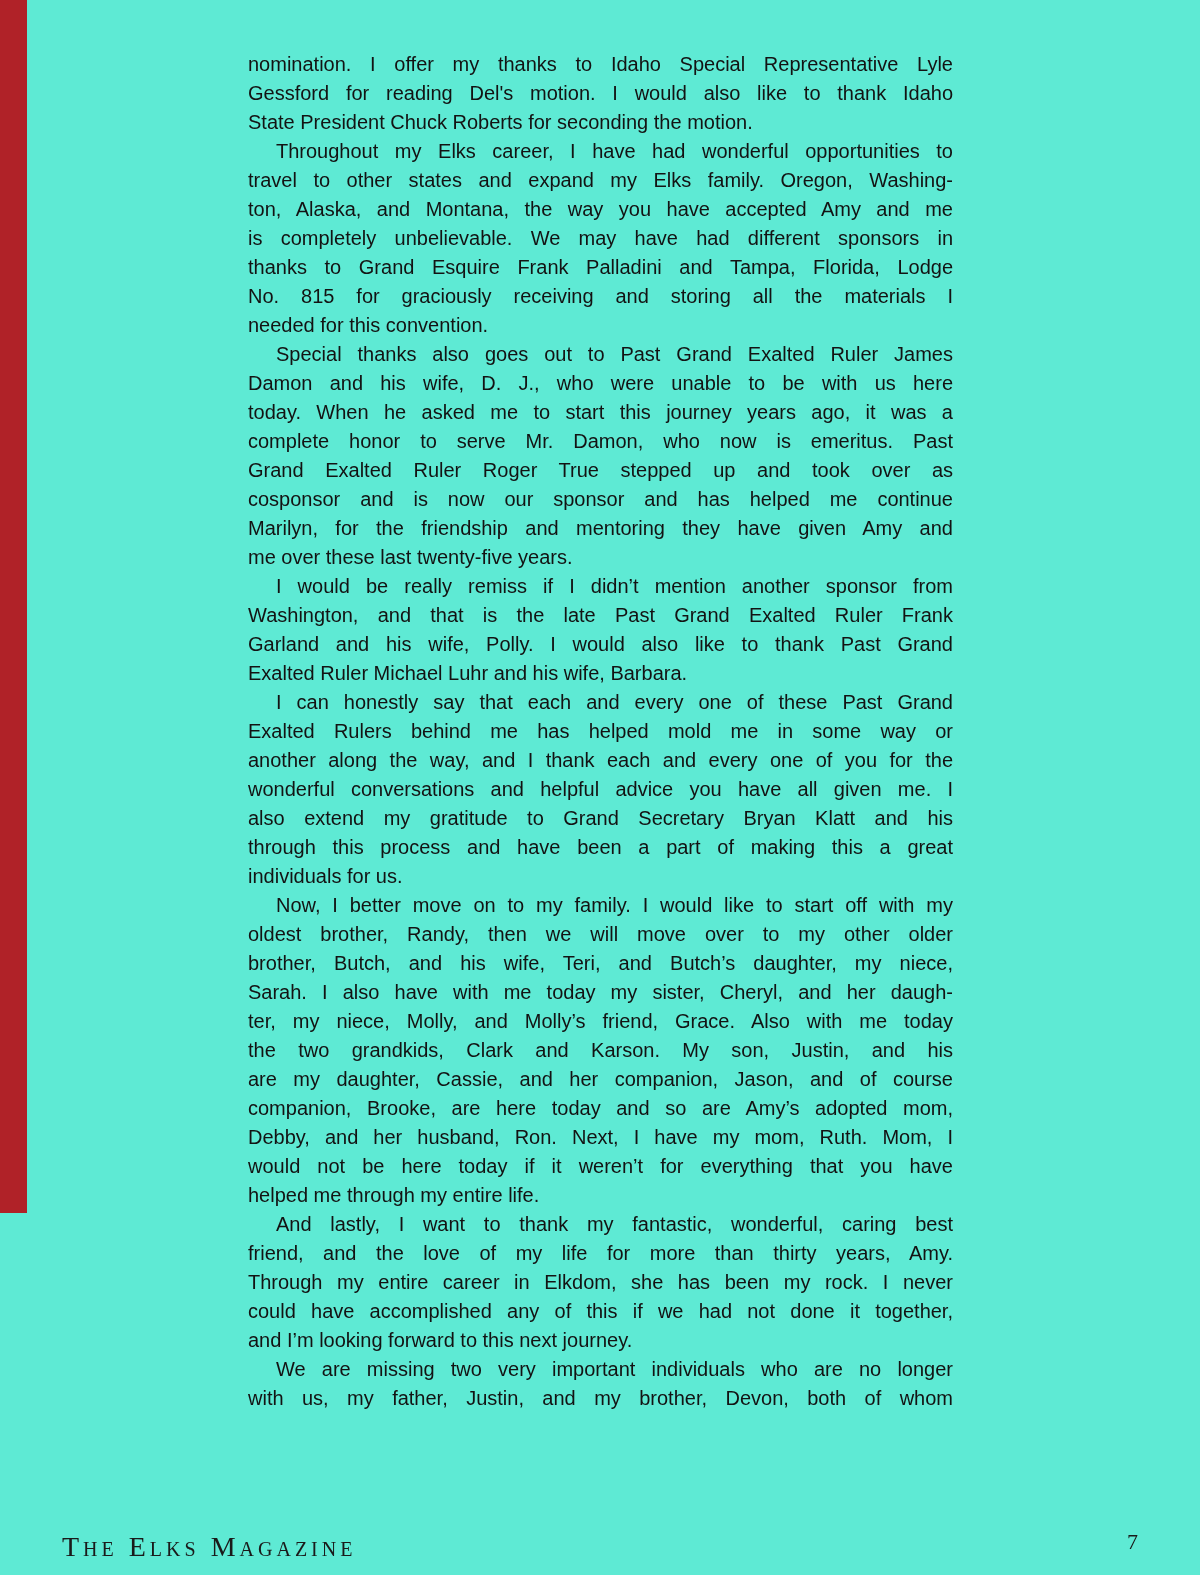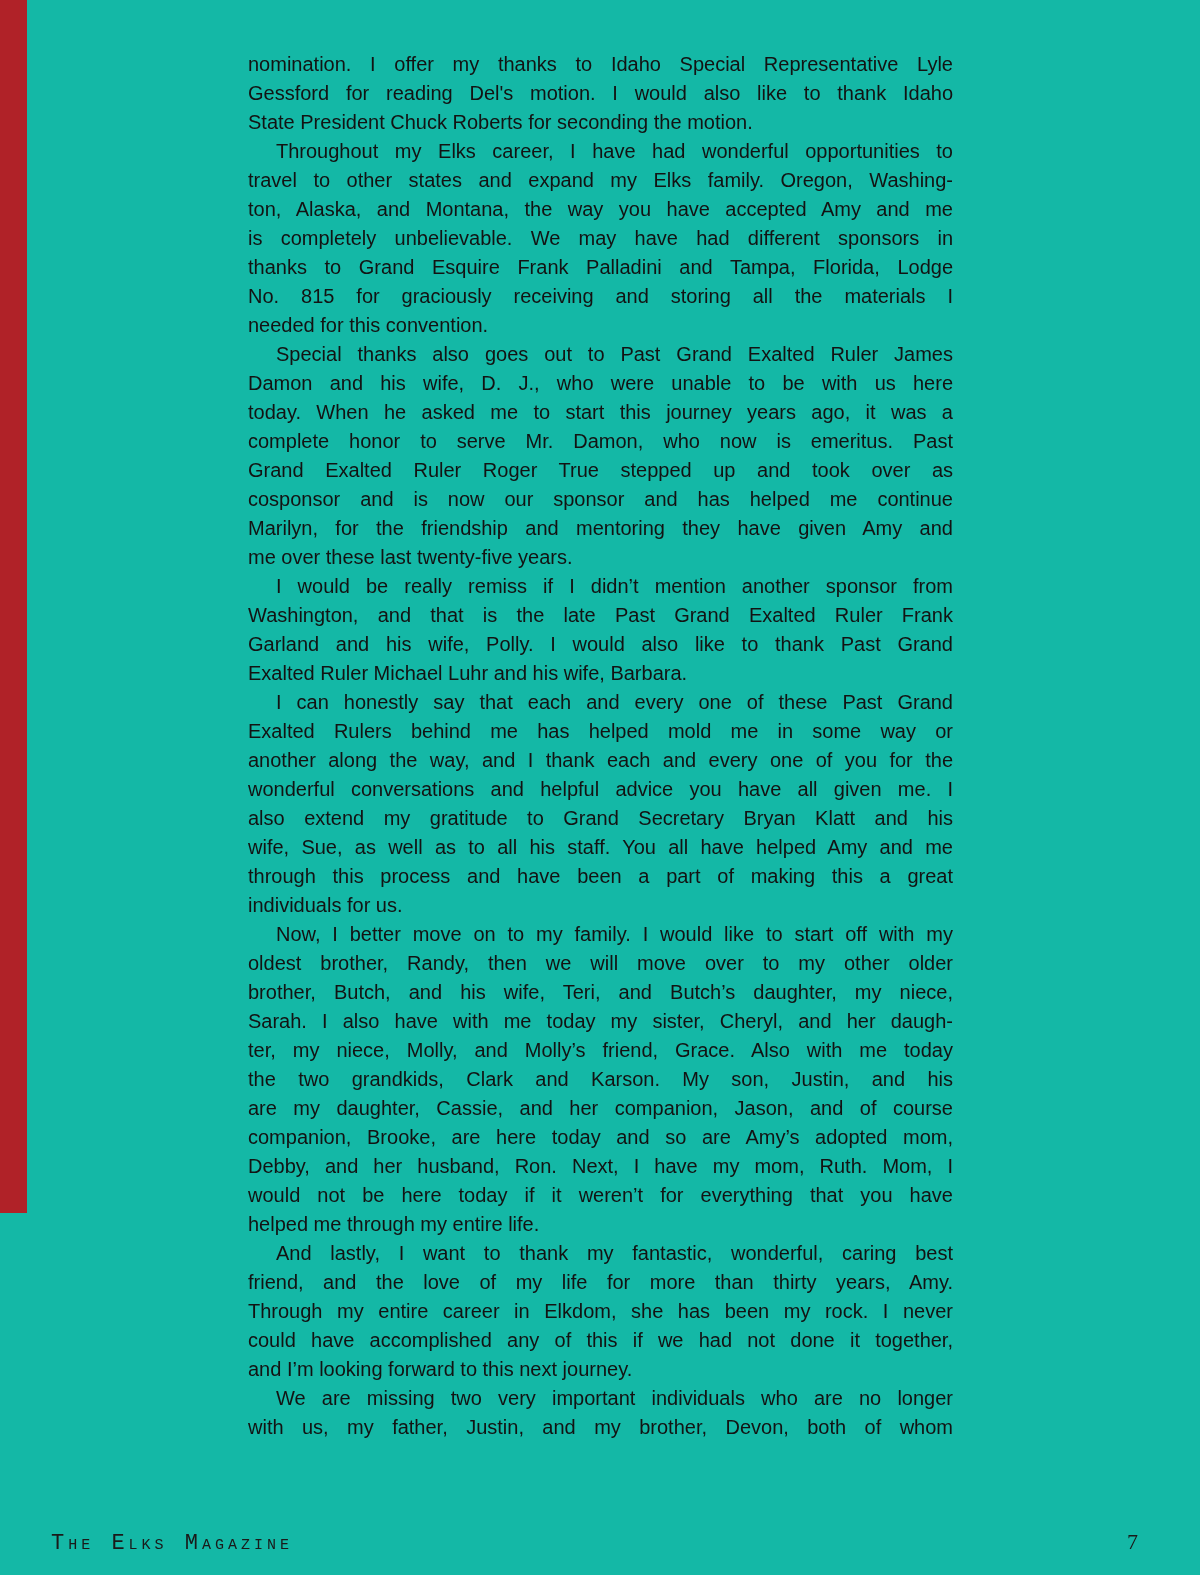--- a/index.html
+++ b/index.html
@@ -4,21 +4,21 @@
 <style>
   html, body {
     margin: 0;
     padding: 0;
     background: #ffffff;
   }
   #page {
     position: relative;
     width: 1200px;
     height: 1575px;
-    background: #14b8a6;
+    background: #5eead4;
     overflow: hidden;
     font-family: "Liberation Sans", sans-serif;
   }
   #accent-bar {
     position: absolute;
     left: 0;
     top: 0;
     width: 27px;
     height: 1213px;
     background: #b02228;
@@ -41,25 +41,25 @@
     overflow: hidden;
   }
   .line.end {
     text-align-last: left;
   }
   .para.indent .line:first-child {
     text-indent: 28px;
   }
   #footer-title {
     position: absolute;
-    left: 51px;
+    left: 62px;
     top: 1531px;
-    font-family: Liberation Mono, monospace;
+    font-family: Liberation Serif, serif;
     font-variant: small-caps;
-    font-size: 22px;
+    font-size: 28px;
     letter-spacing: 4px;
     color: #1a1a1a;
   }
   #footer-page-number {
     position: absolute;
     right: 62px;
     top: 1529px;
     font-family: "Liberation Serif", serif;
     font-size: 22px;
     color: #1a1a1a;
@@ -102,21 +102,20 @@
         <div class="line">Washington, and that is the late Past Grand Exalted Ruler Frank</div>
         <div class="line">Garland and his wife, Polly. I would also like to thank Past Grand</div>
         <div class="line end">Exalted Ruler Michael Luhr and his wife, Barbara.</div>
       </div>
       <div class="para indent">
         <div class="line">I can honestly say that each and every one of these Past Grand</div>
         <div class="line">Exalted Rulers behind me has helped mold me in some way or</div>
         <div class="line">another along the way, and I thank each and every one of you for the</div>
         <div class="line">wonderful conversations and helpful advice you have all given me. I</div>
         <div class="line">also extend my gratitude to Grand Secretary Bryan Klatt and his</div>
-        <div class="line">wife, Sue, as well as to all his staff. You all have helped Amy and me</div>
         <div class="line">through this process and have been a part of making this a great</div>
         <div class="line end">individuals for us.</div>
       </div>
       <div class="para indent">
         <div class="line">Now, I better move on to my family. I would like to start off with my</div>
         <div class="line">oldest brother, Randy, then we will move over to my other older</div>
         <div class="line">brother, Butch, and his wife, Teri, and Butch’s daughter, my niece,</div>
         <div class="line">Sarah. I also have with me today my sister, Cheryl, and her daugh-</div>
         <div class="line">ter, my niece, Molly, and Molly’s friend, Grace. Also with me today</div>
         <div class="line">the two grandkids, Clark and Karson. My son, Justin, and his</div>

